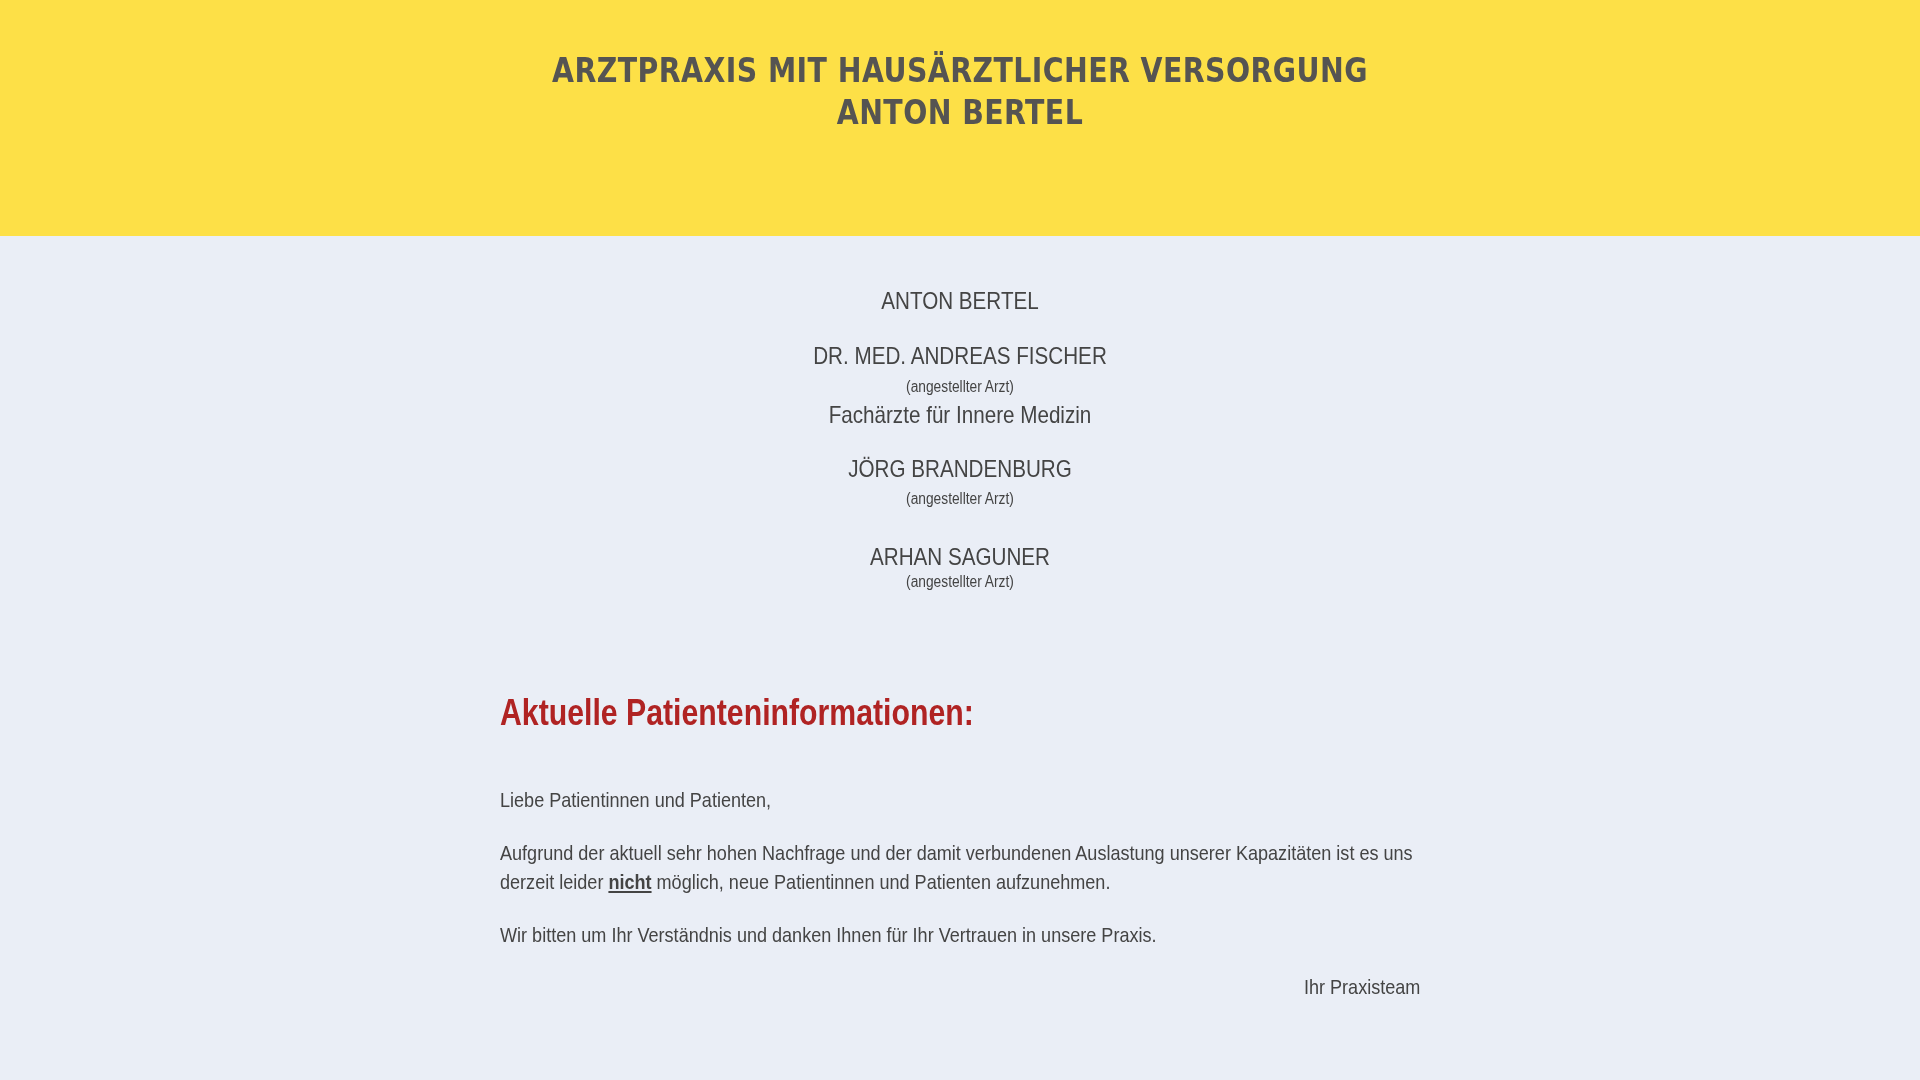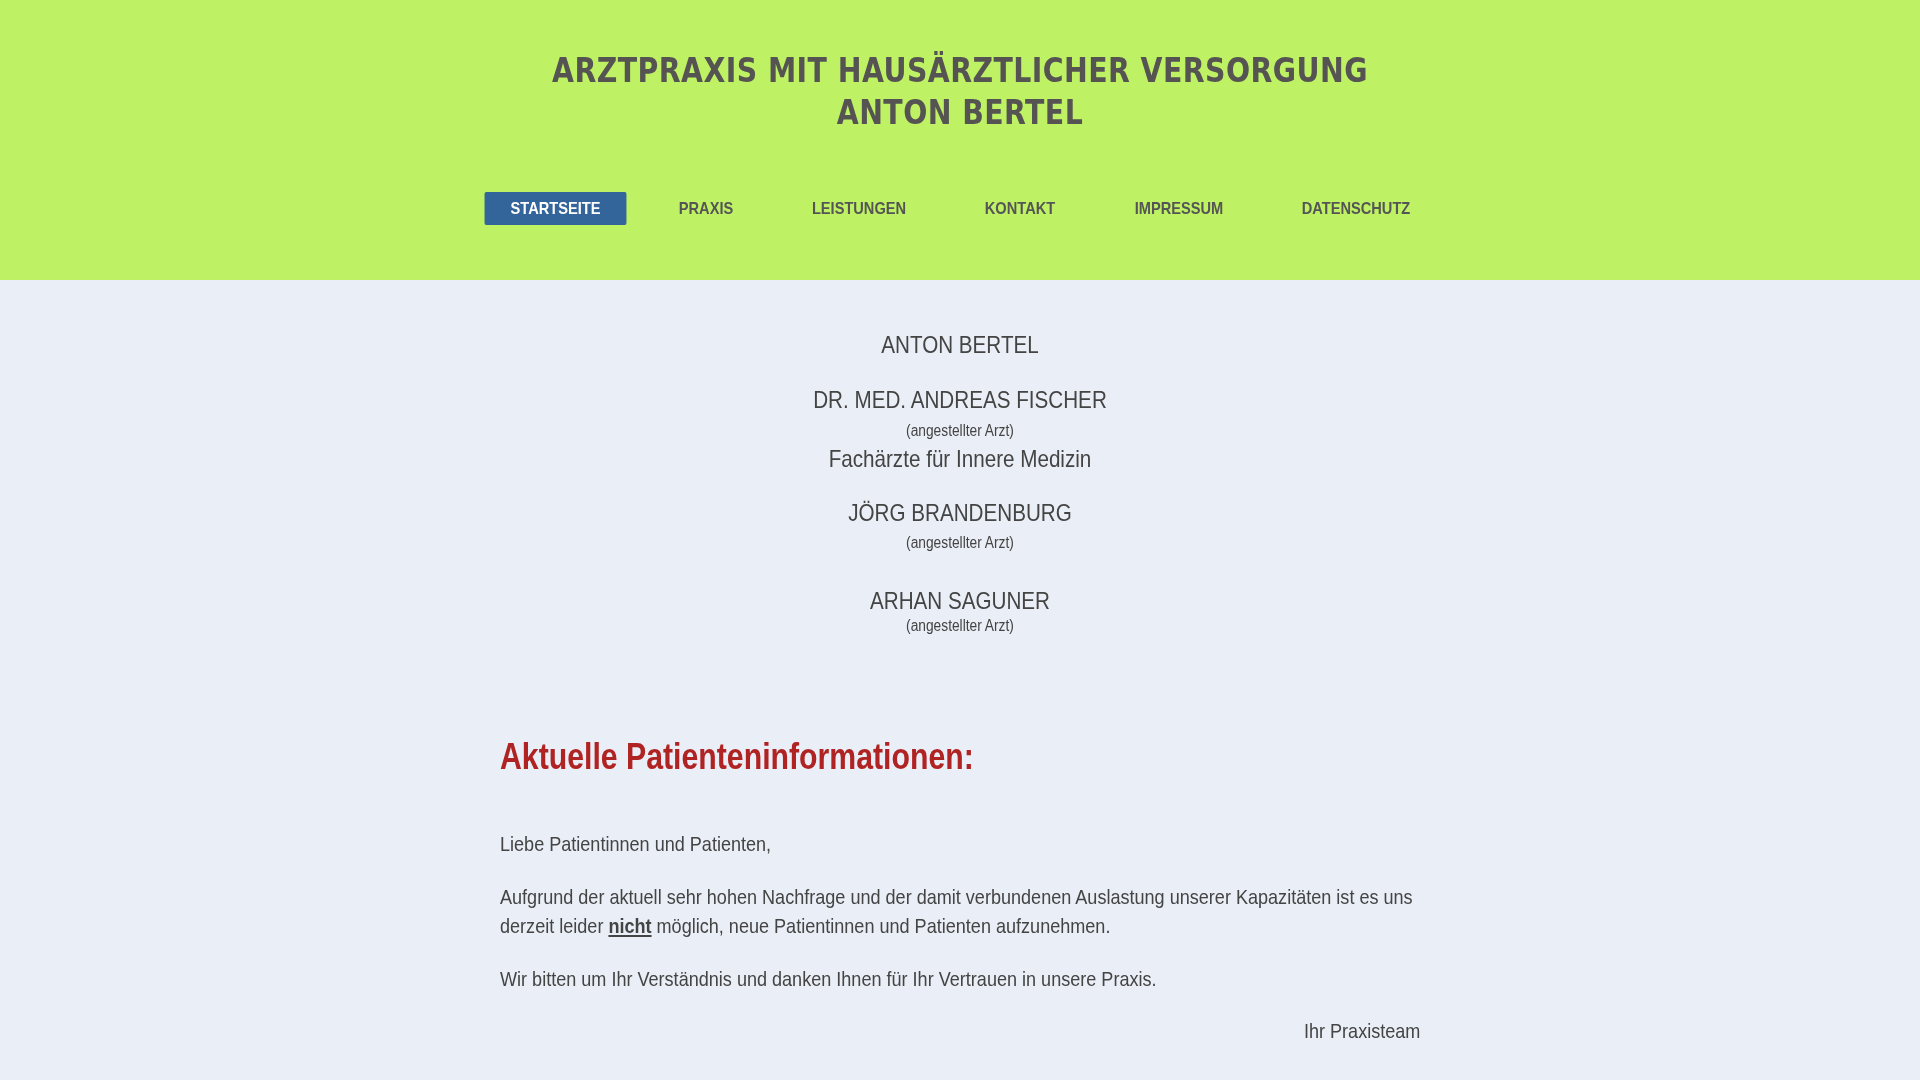--- a/index.html
+++ b/index.html
@@ -8,22 +8,22 @@
     }
     body {
       width: 1920px;
       height: 1080px;
       overflow: hidden;
       background: #eaeef6;
       font-family: "Liberation Sans Narrow", "Liberation Sans", sans-serif;
       color: #444;
     }
     .header {
-      background: #bef264;
-      height: 280px;
+      background: #fde047;
+      height: 236px;
       position: relative;
     }
     .site-title {
       position: absolute;
       top: 50px;
       left: 0;
       width: 1920px;
       text-align: center;
       font-family: "DejaVu Sans", sans-serif;
       font-weight: bold;
@@ -128,28 +128,20 @@
     }
   </style>
 </head>
 <body>
 
 <div class="header">
   <div class="site-title">
     <div>ARZTPRAXIS MIT HAUSÄRZTLICHER VERSORGUNG</div>
     <div>ANTON BERTEL</div>
   </div>
-  <nav class="nav">
-    <div class="nav-item active" style="width:165px;">STARTSEITE</div>
-    <div class="nav-item" style="width:136px;">PRAXIS</div>
-    <div class="nav-item" style="width:170px;">LEISTUNGEN</div>
-    <div class="nav-item" style="width:152px;">KONTAKT</div>
-    <div class="nav-item" style="width:166px;">IMPRESSUM</div>
-    <div class="nav-item" style="width:188px;">DATENSCHUTZ</div>
-  </nav>
 </div>
 
 <div class="main">
   <div class="doctors">
     <div class="doc-name" style="margin-top:0;">ANTON BERTEL</div>
     <div class="doc-name" style="margin-top:25px;">DR. MED. ANDREAS FISCHER</div>
     <div class="doc-sub" style="margin-top:6px;">(angestellter Arzt)</div>
     <div class="doc-spec" style="margin-top:3px;">Fachärzte für Innere Medizin</div>
     <div class="doc-name" style="margin-top:24px;">JÖRG BRANDENBURG</div>
     <div class="doc-sub" style="margin-top:5px;">(angestellter Arzt)</div>

